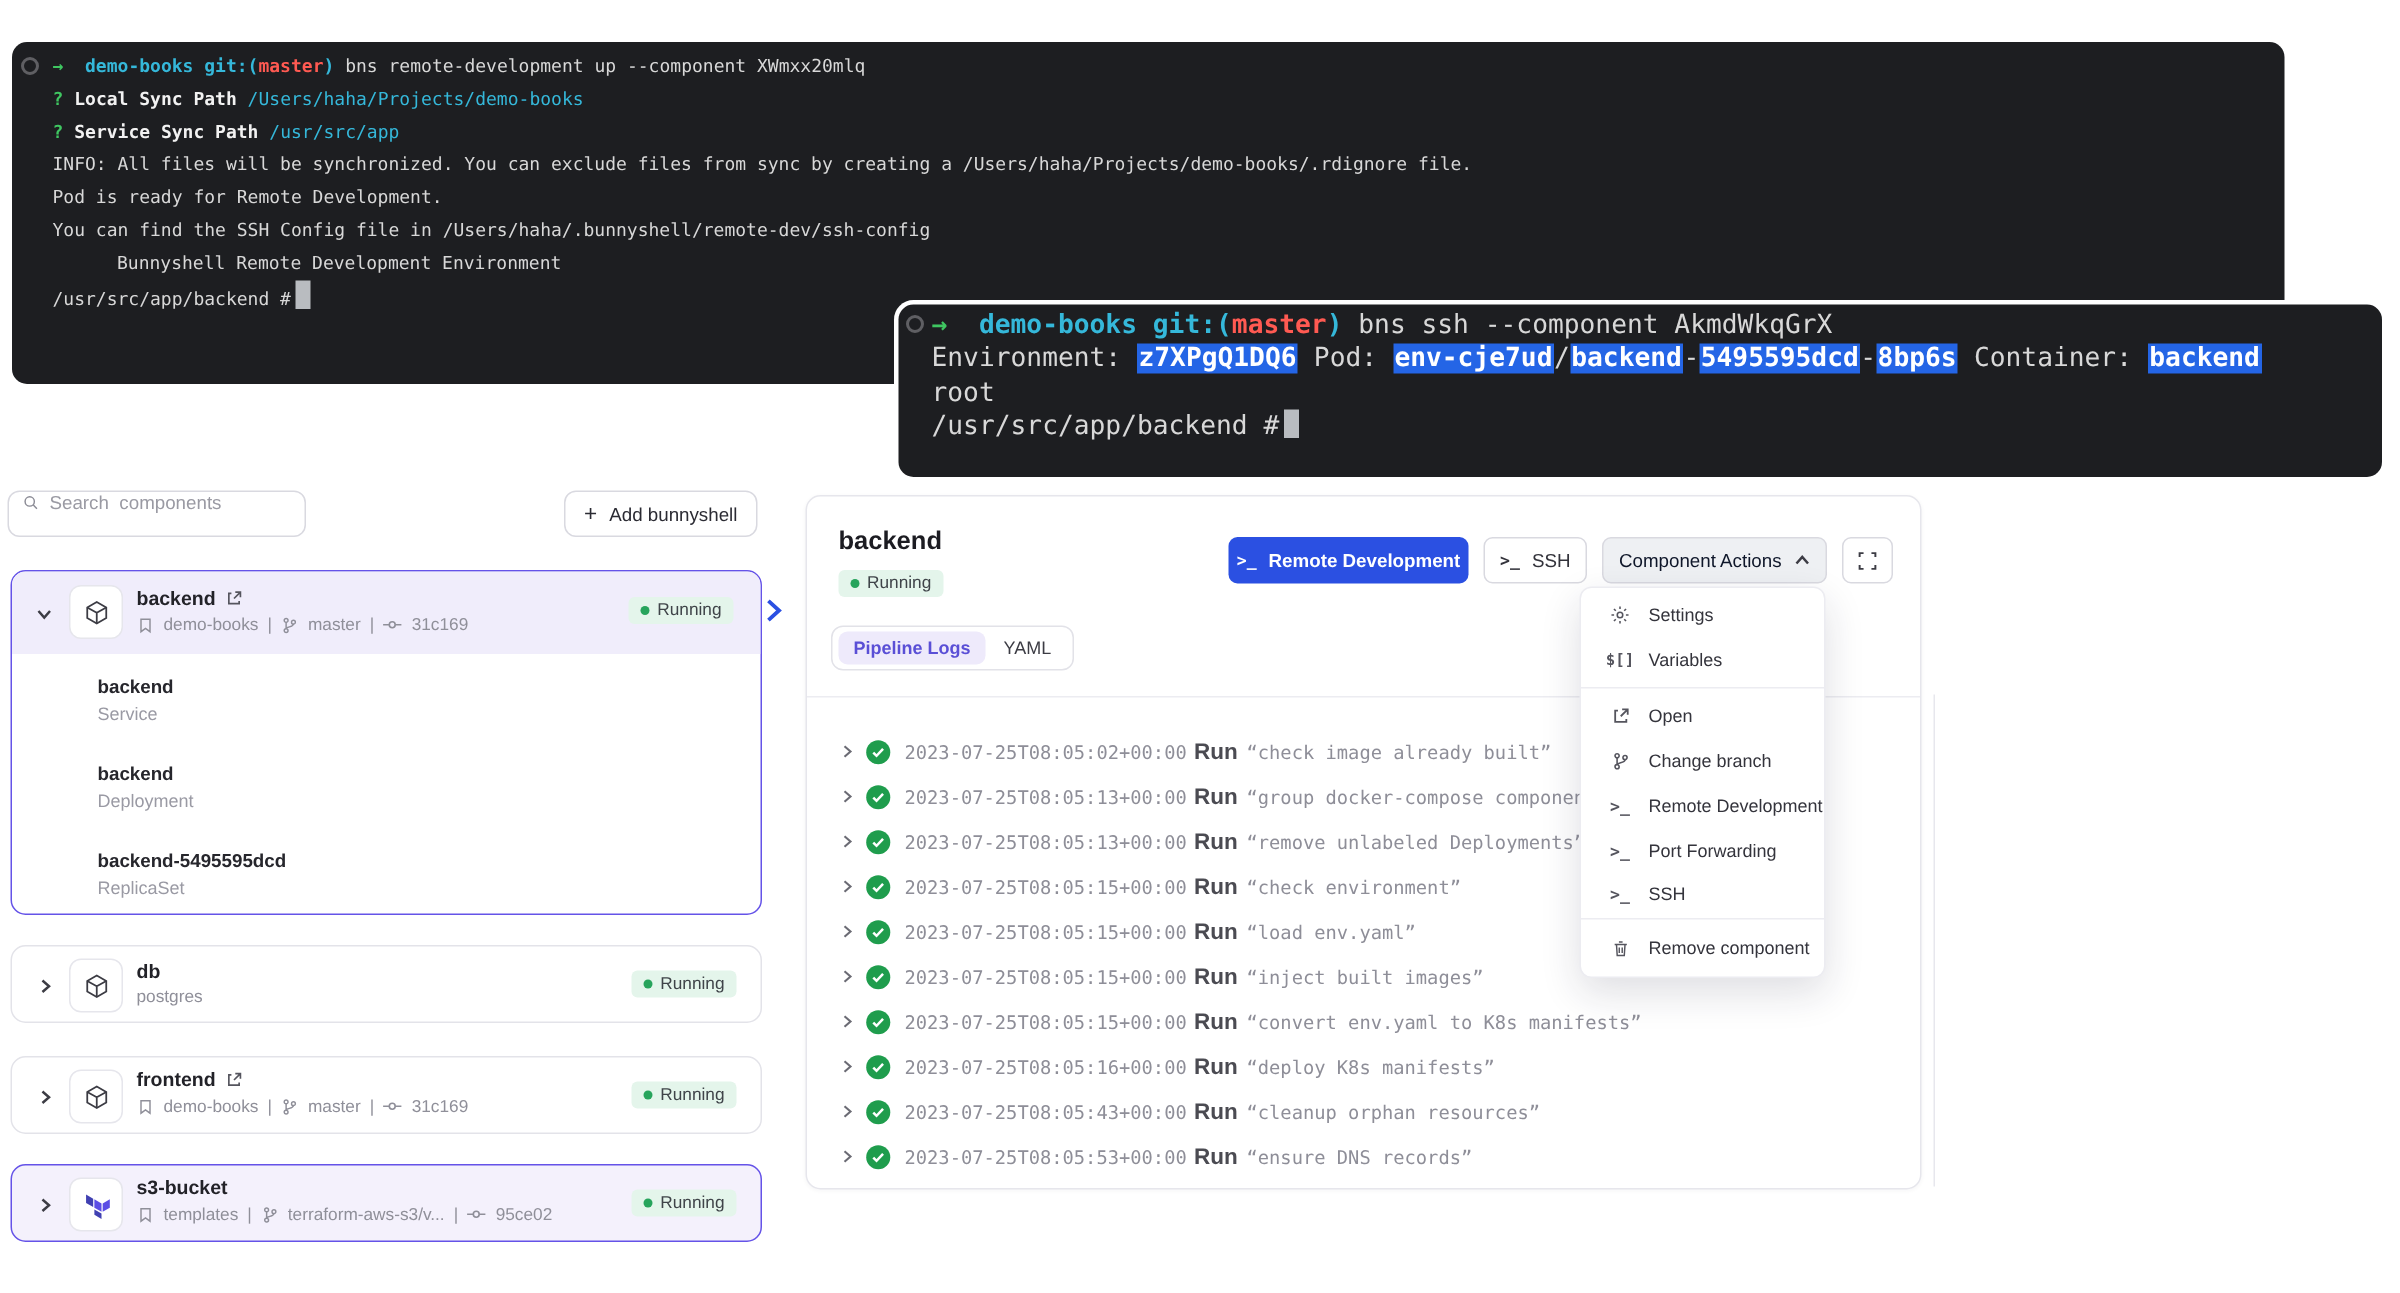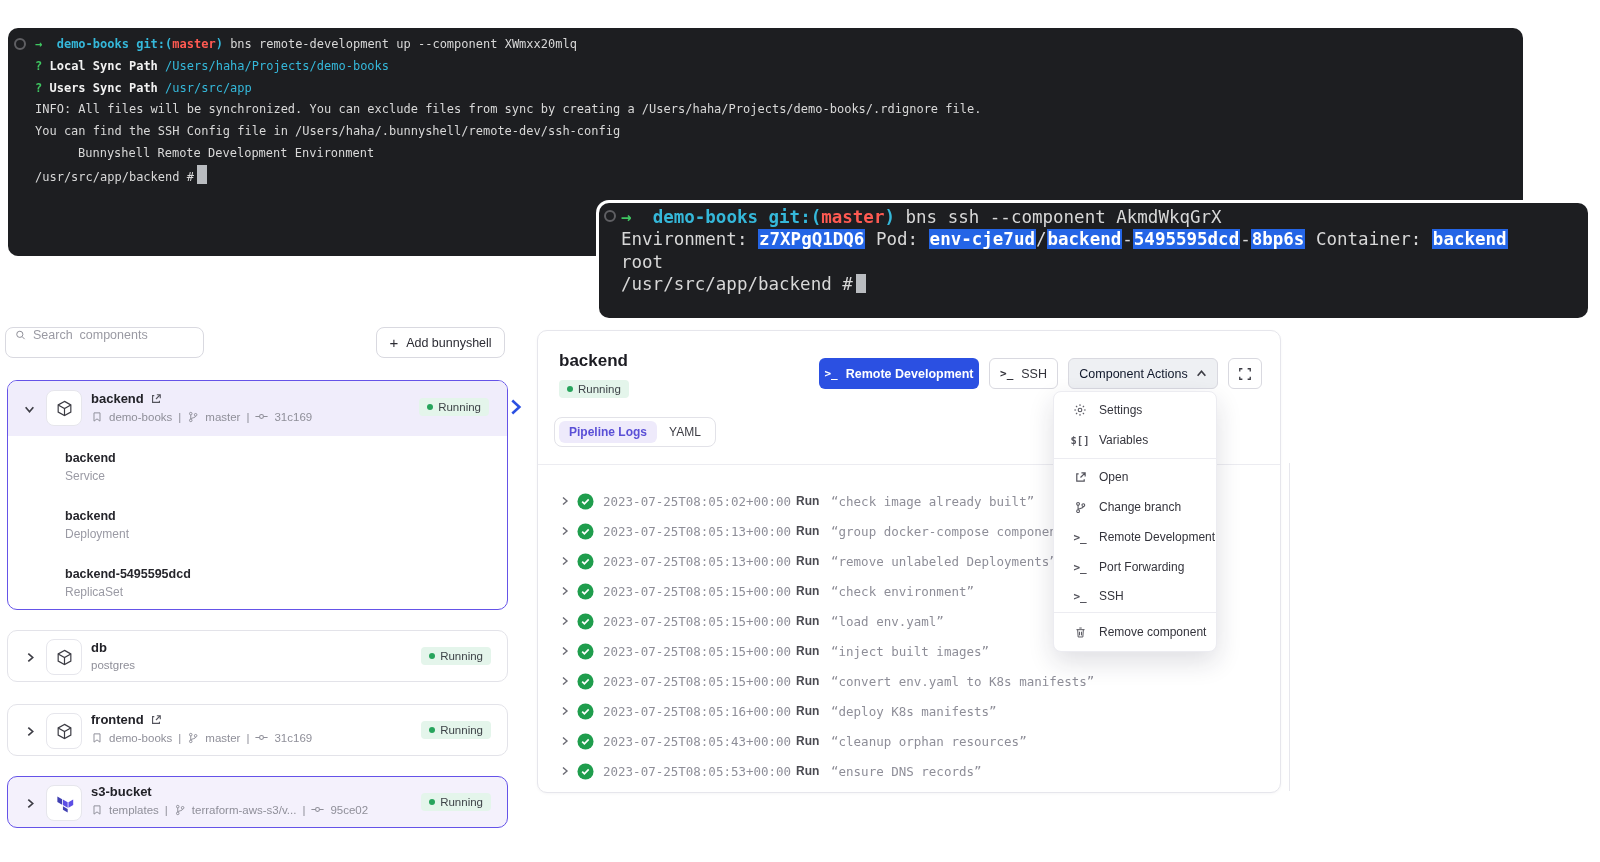--- a/index.html
+++ b/index.html
@@ -62,21 +62,21 @@
   .tabsbox { position:absolute; left:16px; top:86px; height:30px; border:1px solid #e2e2e8; border-radius:8px;
              display:flex; align-items:center; padding:0 4px; gap:2px; }
   .tabchip { font-size:12px; padding:4px 10px; border-radius:6px; cursor:pointer; }
   .tabchip.active { background:#eeeafb; color:#5a4fd6; font-weight:bold; }
   .tabchip.idle { color:#3c3c44; }
   .hdivider { position:absolute; left:0; top:133px; width:100%; height:1px; background:#ececf1; }
   .logrow { position:absolute; left:0; width:100%; height:22px; display:flex; align-items:center; }
   .logrow .rchev { margin-left:22px; }
   .logrow .check { margin-left:7px; }
   .logtime { margin-left:9px; font-family:"DejaVu Sans Mono",monospace; font-size:12.5px; color:#8e8e98; }
-  .logrun  { position:absolute; left:258px; font-size:12px; font-weight:bold; color:#4b4b52; }
+  .logrun  { position:absolute; left:258px; font-size:15px; font-weight:bold; color:#4b4b52; }
   .logcmd  { position:absolute; left:293px; font-family:"DejaVu Sans Mono",monospace; font-size:12.5px; color:#8e8e98; }
 
   
   .menu { position:absolute; left:1053px; top:391px; width:164px; height:261px; background:#fff;
           border:1px solid #ececf1; border-radius:8px; box-shadow:0 10px 26px rgba(25,25,55,0.14); z-index:30; }
   .mitem { position:absolute; left:0; width:100%; height:28px; display:flex; align-items:center; gap:11px;
            padding-left:18px; font-size:12px; color:#34343c; cursor:pointer; }
   .mitem .mico { width:16px; display:flex; justify-content:center; color:#55555e; }
   .mdiv { position:absolute; left:0; width:100%; height:1px; background:#ececf1; }
   .varglyph { font-family:"DejaVu Sans Mono",monospace; font-size:10.5px; font-weight:bold; color:#55555e; }
@@ -89,22 +89,23 @@
   .vline { position:absolute; left:1289px; top:463px; width:1px; height:328px; background:#e7e7ed; }
 </style>
 </head>
 <body>
 
 <div id="page">
 
   <div class="term t1">
     <div class="line"><span class="pcircle"></span><span class="g">→</span><span>  </span><span class="cyb">demo-books</span><span> </span><span class="cyb">git:(</span><span class="red">master</span><span class="cyb">)</span><span> </span><span>bns remote-development up --component XWmxx20mlq</span></div>
     <div class="line"><span class="g">?</span><span> </span><span class="wb">Local Sync Path</span><span> </span><span class="cy">/Users/haha/Projects/demo-books</span></div>
-    <div class="line"><span class="g">?</span><span> </span><span class="wb">Users Sync Path</span><span> </span><span class="cy">/usr/src/app</span></div>
+    <div class="line"><span class="g">?</span><span> </span><span class="wb">Service Sync Path</span><span> </span><span class="cy">/usr/src/app</span></div>
     <div class="line">INFO: All files will be synchronized. You can exclude files from sync by creating a /Users/haha/Projects/demo-books/.rdignore file.</div>
+    <div class="line">Pod is ready for Remote Development.</div>
     <div class="line">You can find the SSH Config file in /Users/haha/.bunnyshell/remote-dev/ssh-config</div>
     <div class="line"></div>
     <div class="line" style="padding-left:43px;">Bunnyshell Remote Development Environment</div>
     <div class="line"></div>
     <div class="line"><span>/usr/src/app/backend #</span><span class="cursor"></span></div>
   </div>
 
   <div class="term t2">
     <div class="line"><span class="pcircle"></span><span class="g">→</span><span>  </span><span class="cyb">demo-books</span><span> </span><span class="cyb">git:(</span><span class="red">master</span><span class="cyb">)</span><span> </span><span>bns ssh --component AkmdWkqGrX</span></div>
     <div class="line"><span>Environment:</span><span> </span><span class="hl">z7XPgQ1DQ6</span><span> </span><span>Pod:</span><span> </span><span class="hl">env-cje7ud</span><span>/</span><span class="hl">backend</span><span>-</span><span class="hl">5495595dcd</span><span>-</span><span class="hl">8bp6s</span><span> </span><span>Container:</span><span> </span><span class="hl">backend</span></div>

